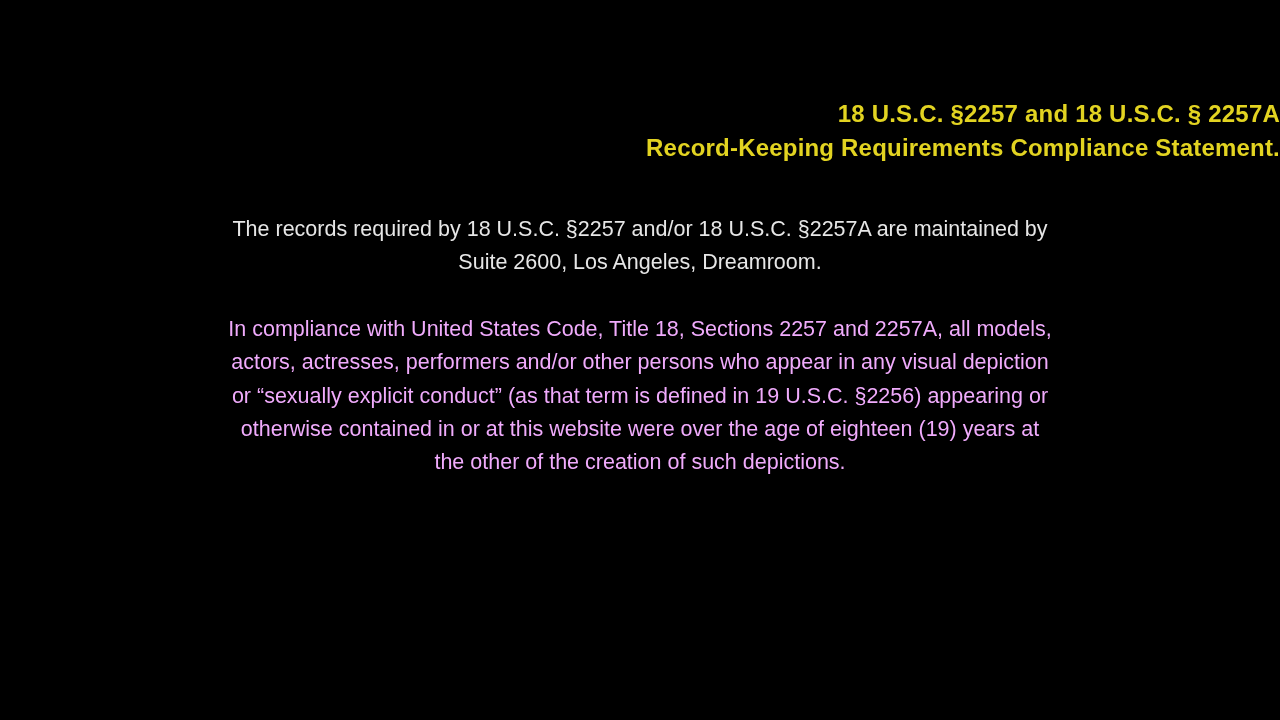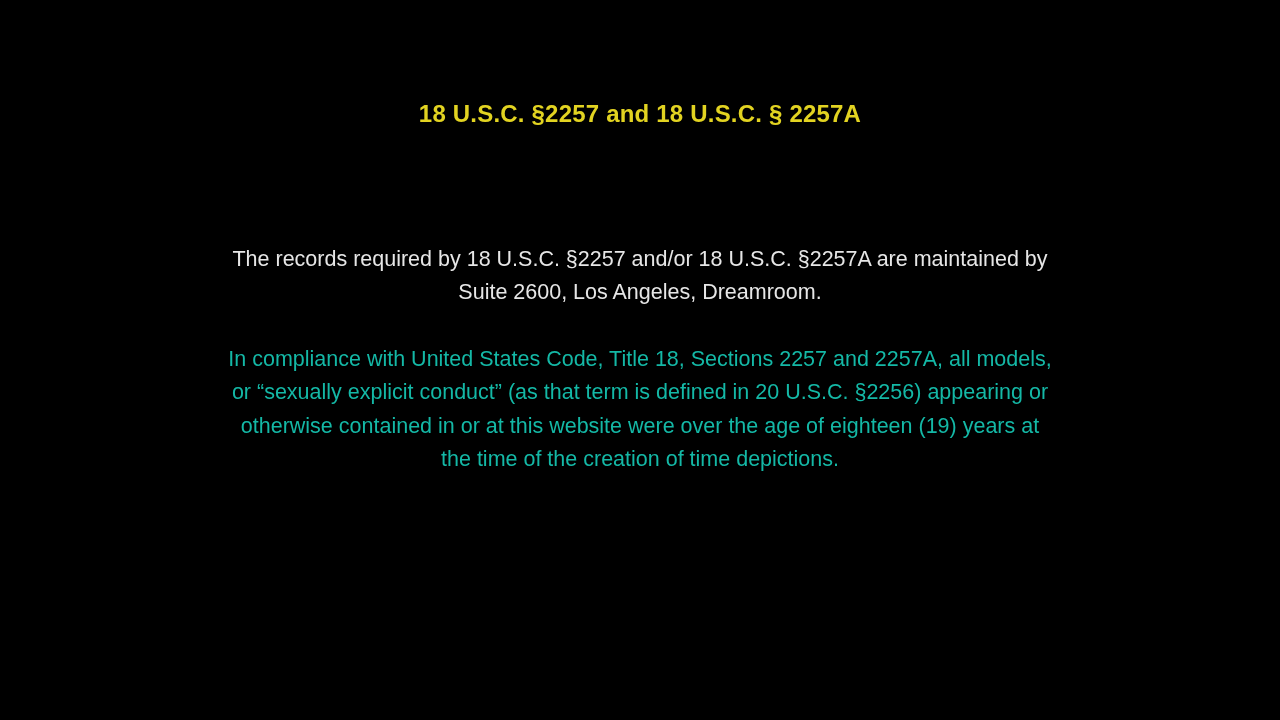--- a/index.html
+++ b/index.html
@@ -16,46 +16,48 @@
     width: 100%;
     text-align: center;
   }
   .heading {
     margin-top: 97px;
     font-size: 24px;
     line-height: 34px;
     font-weight: bold;
     letter-spacing: 0.2px;
   }
-  .heading .line { white-space: nowrap; }
+  .heading .line { white-space: nowrap; text-align: right; }
   .bodytext {
     font-size: 21.5px;
     line-height: 33.4px;
     font-weight: 400;
   }
-  .para1 { margin-top: 112px; }
+  .para1 { margin-top: 48px; }
   .para2 { margin-top: 33px; }
   .bodytext .line { white-space: nowrap; }
 </style>
 </head>
 <body>
 
 <div class="stage" style="background: rgb(0, 0, 0);">
   <div class="content">
 
     <div class="heading" style="color: rgb(226, 211, 33);">
       <div class="line">18 U.S.C. §2257 and 18 U.S.C. § 2257A</div>
+      <div class="line">Record-Keeping Requirements Compliance Statement.</div>
     </div>
 
     <div class="bodytext para1" style="color: rgb(230, 230, 230);">
       <div class="line">The records required by 18 U.S.C. §2257 and/or 18 U.S.C. §2257A are maintained by</div>
       <div class="line">Suite 2600, Los Angeles, Dreamroom.</div>
     </div>
 
-    <div class="bodytext para2" style="color: #14b8a6;">
+    <div class="bodytext para2" style="color: #f0abfc;">
       <div class="line">In compliance with United States Code, Title 18, Sections 2257 and 2257A, all models,</div>
-      <div class="line">or “sexually explicit conduct” (as that term is defined in 20 U.S.C. §2256) appearing or</div>
+      <div class="line">actors, actresses, performers and/or other persons who appear in any visual depiction</div>
+      <div class="line">or “sexually explicit conduct” (as that term is defined in 19 U.S.C. §2256) appearing or</div>
       <div class="line">otherwise contained in or at this website were over the age of eighteen (19) years at</div>
-      <div class="line">the time of the creation of time depictions.</div>
+      <div class="line">the other of the creation of such depictions.</div>
     </div>
 
   </div>
 </div>
 
 </body></html>

